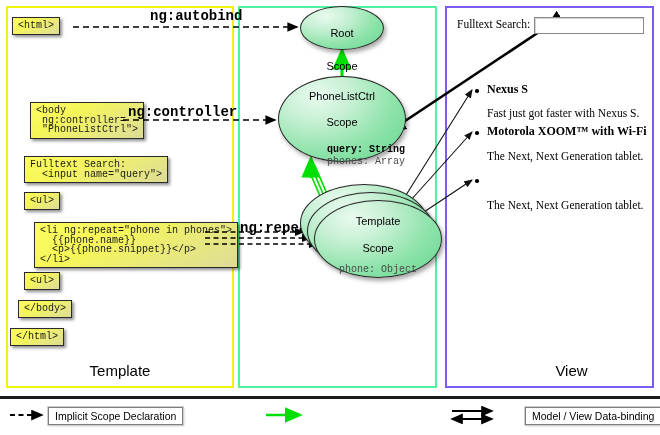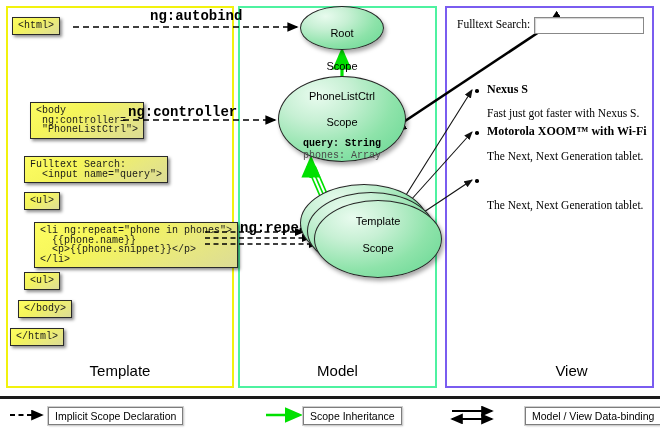--- a/index.html
+++ b/index.html
@@ -47,21 +47,21 @@
   .scope .ttl{font-family:"Liberation Sans",sans-serif;font-size:11px;line-height:12.5px;}
   .scope .mono{font-family:"Liberation Mono",monospace;font-size:10px;line-height:12px;}
   .scope .mono b{font-weight:bold;color:#000;}
   .scope .mono .dim{color:#4a4a4a;}
 
   #scope-root{left:300px;top:6px;width:84px;height:44px;}
   #scope-root .ttl{margin-top:20px;}
 
   #scope-ctrl{left:278px;top:76px;width:128px;height:86px;}
   #scope-ctrl .ttl{margin-top:13px;}
-  #scope-ctrl .mono{margin-top:10px;}
+  #scope-ctrl .mono{margin-top:16px;text-align:right;}
 
   #scope-rep3{left:300px;top:184px;width:128px;height:78px;}
   #scope-rep2{left:307px;top:192px;width:128px;height:78px;}
   #scope-rep1{left:314px;top:200px;width:128px;height:78px;}
   .rep-front .ttl{margin-top:14px;}
   .rep-front .mono{margin-top:10px;}
 
   
   #view-search-row{position:absolute;left:457px;top:17px;
       font-family:"Liberation Serif",serif;font-size:11.5px;color:#000;white-space:nowrap;}
@@ -102,21 +102,20 @@
 </head>
 <body>
 
 <div id="root">
 
   <div class="panel" id="panel-template" style="border-color: rgb(242, 242, 13);"></div>
   <div class="panel" id="panel-model" style="border-color: rgb(78, 242, 160);"></div>
   <div class="panel" id="panel-view" style="border-color: rgb(122, 92, 240);"></div>
 
   <div class="panel-label" id="label-template">Template</div>
-  <div class="panel-label" id="label-model">Model</div>
   <div class="panel-label" id="label-view">View</div>
 
   <div class="codebox" id="box-html">&lt;html&gt;</div>
   <div class="codebox" id="box-body">&lt;body
  ng:controller=
  "PhoneListCtrl"&gt;</div>
   <div class="codebox" id="box-search">Fulltext Search:
   &lt;input name="query"&gt;</div>
   <div class="codebox" id="box-ul1">&lt;ul&gt;</div>
   <div class="codebox" id="box-li">&lt;li ng:repeat="phone in phones"&gt;
@@ -184,35 +183,37 @@
       <b>query: String</b><br>
       <span class="dim">phones: Array</span>
     </div>
   </div>
 
   <div class="scope" id="scope-rep3"></div>
   <div class="scope" id="scope-rep2"></div>
   <div class="scope rep-front" id="scope-rep1">
     <div class="ttl">Template</div>
     <div class="ttl">Scope</div>
+    <div class="mono">
+      <span class="dim">phone: Object</span>
+    </div>
   </div>
 
   <div id="view-search-row">
     <span>Fulltext Search:</span><input id="view-input" type="text" placeholder="" style="">
   </div>
 
   <span class="vbullet" id="b1"></span>
   <div class="vitem vname" id="n1">Nexus S</div>
   <div class="vitem vsnip" id="s1">Fast just got faster with Nexus S.</div>
 
   <span class="vbullet" id="b2"></span>
   <div class="vitem vname" id="n2">Motorola XOOM™  with Wi-Fi</div>
   <div class="vitem vsnip" id="s2">The Next, Next Generation tablet.</div>
 
   <span class="vbullet" id="b3"></span>
   <div class="vitem vsnip" id="s3">The Next, Next Generation tablet.</div>
 
   <div id="legend-rule"></div>
   <div class="lg-box" id="lg-implicit">Implicit Scope Declaration</div>
-  <div class="lg-box" id="lg-inherit">Scope Inheritance</div>
   <div class="lg-box" id="lg-binding">Model / View Data-binding</div>
 
 </div>
 
 </body></html>

